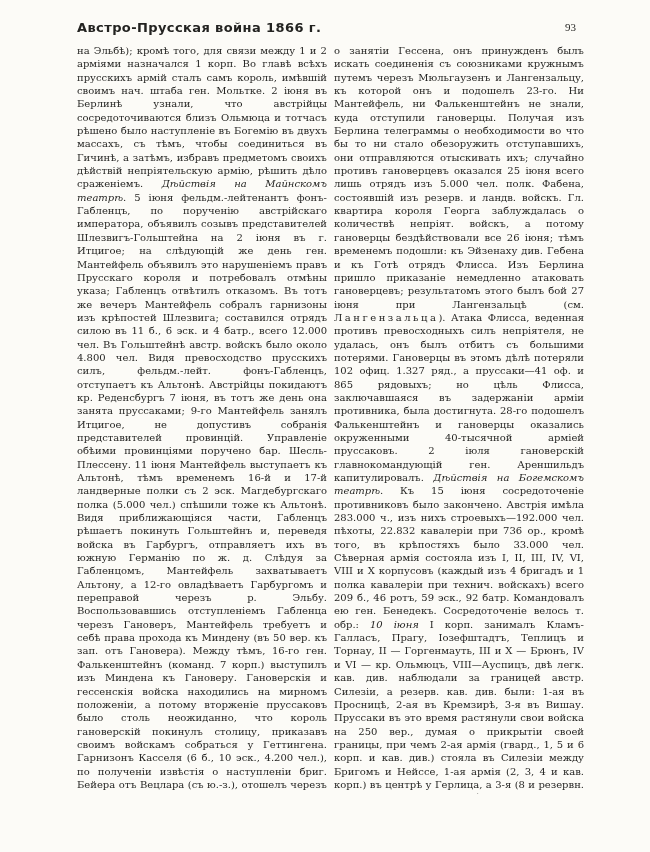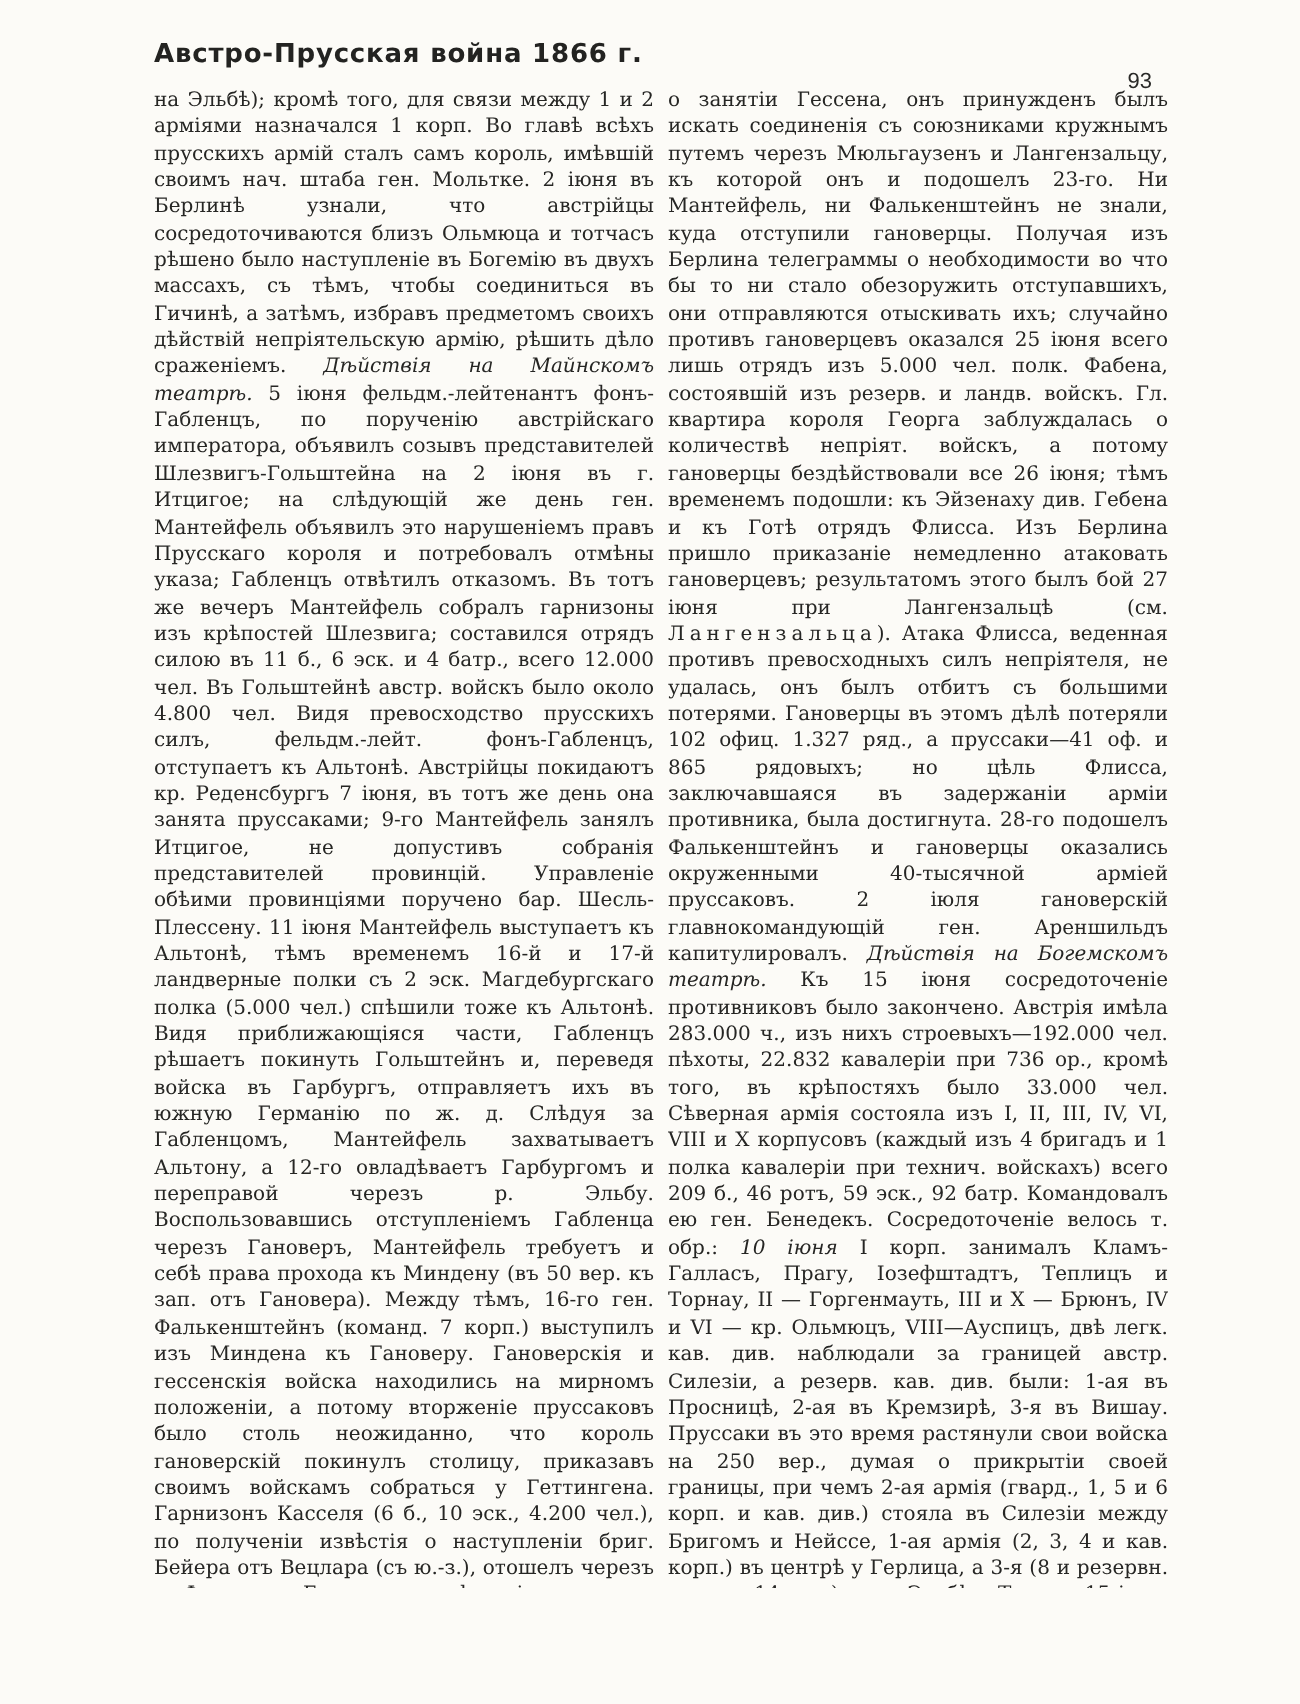--- a/index.html
+++ b/index.html
@@ -18,22 +18,22 @@
   .header-title {
     position: absolute; left: 0; right: 0;
     text-align: left;
     font-family: "DejaVu Sans", "Liberation Sans", sans-serif;
     font-weight: bold;
     font-size: 13px;
     letter-spacing: 0.4px;
     color: #232321;
   }
   .header-pagenum {
-    position: absolute; right: 8px; top: 15px;
-    font-family: Liberation Sans, sans-serif;
+    position: absolute; right: 8px; top: 1px;
+    font-family: Liberation Serif, serif;
     font-size: 11px;
     color: #2a2a28;
   }
   .columns {
     position: absolute;
     top: 44px; left: 77px;
     display: flex;
     gap: 7px;
   }
   .col {

